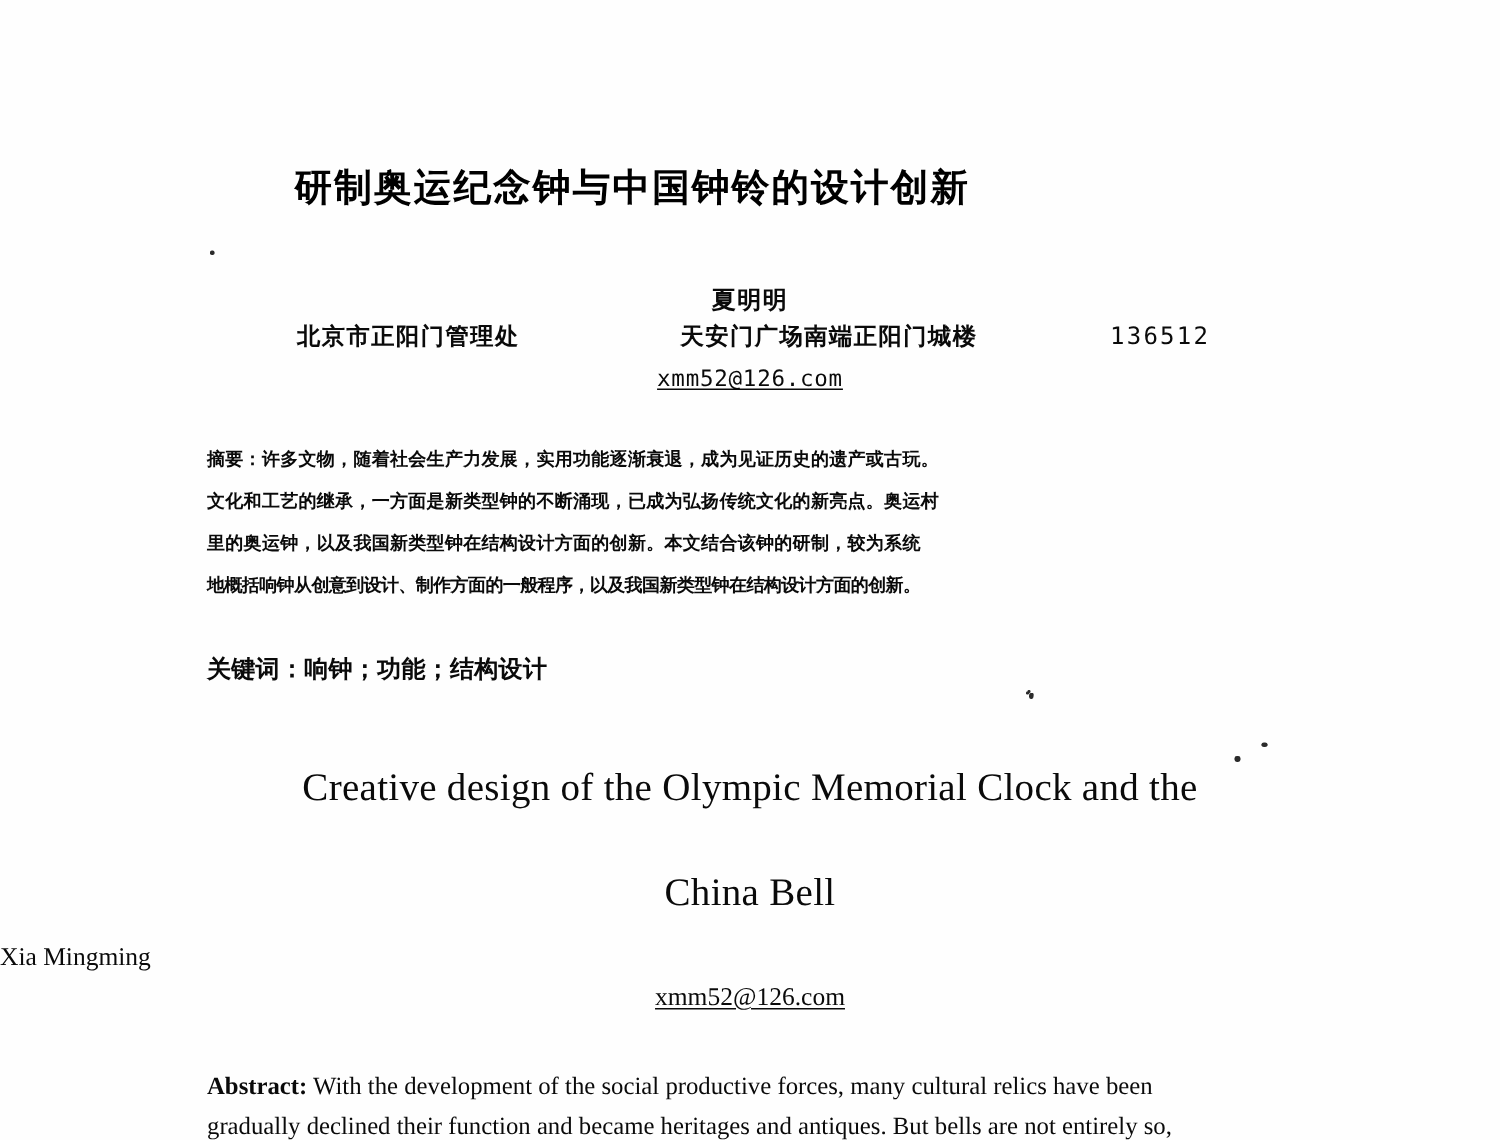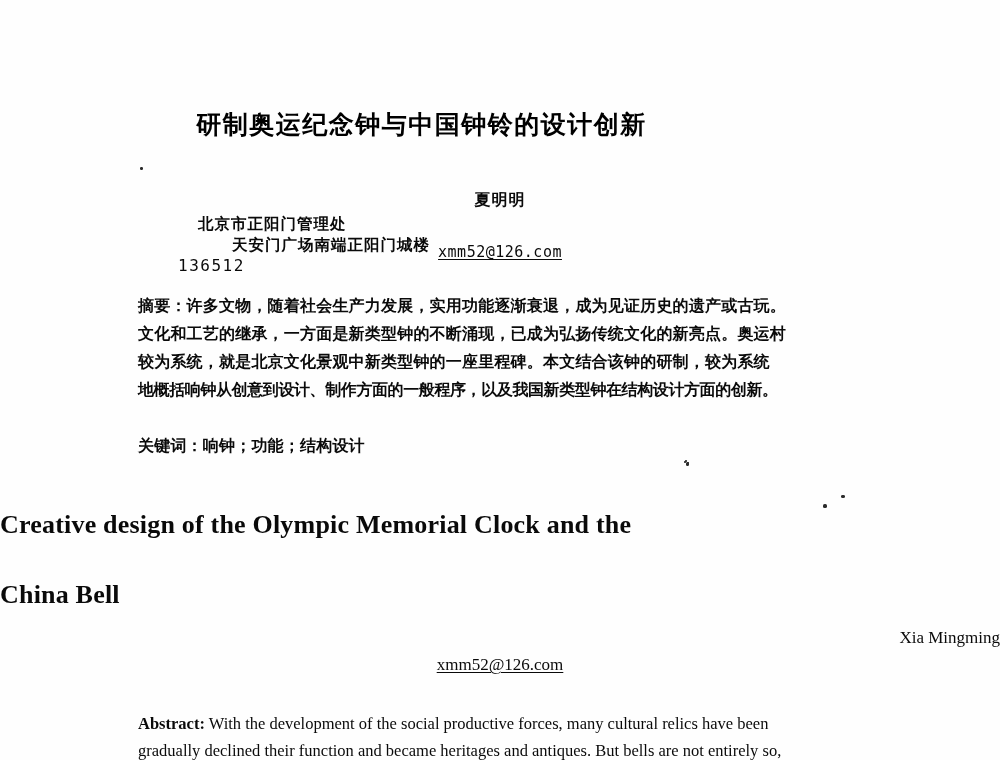--- a/index.html
+++ b/index.html
@@ -54,24 +54,23 @@
     position: absolute;
     top: 214px;
     left: 130px;
     width: 740px;
     display: flex;
     align-items: baseline;
     font-family: "DejaVu Sans", "Liberation Sans", sans-serif;
     font-weight: bold;
     font-size: 15.5px;
     letter-spacing: 1px;
-    flex-direction: column;
   }
   .affil-org   { width: 232px; text-align: left; padding-left: 68px; }
-  .affil-addr  { width: 300px; text-align: right; }
+  .affil-addr  { width: 300px; text-align: center; }
   .affil-zip   {
     width: 140px;
     text-align: left;
     padding-left: 48px;
     font-family: "DejaVu Sans Mono", "Liberation Mono", monospace;
     font-weight: normal;
     font-size: 16px;
     letter-spacing: 1.5px;
   }
 
@@ -91,60 +90,60 @@
   }
 
   
   .cn-abstract {
     position: absolute;
     top: 292px;
     left: 138px;
     width: 726px;
     font-family: "DejaVu Sans", "Liberation Sans", sans-serif;
     font-weight: bold;
+    font-size: 12px;
+    line-height: 28px;
+    letter-spacing: 0.2px;
+    text-align: justify;
+  }
+  .cn-abstract .line { white-space: nowrap; }
+  .cn-abstract .tight { letter-spacing: -0.4px; }
+
+  .cn-keywords {
+    position: absolute;
+    top: 432px;
+    left: 138px;
+    width: 726px;
+    font-family: "DejaVu Sans", "Liberation Sans", sans-serif;
+    font-weight: bold;
     font-size: 16px;
     line-height: 28px;
     letter-spacing: 0.2px;
-    text-align: justify;
-  }
-  .cn-abstract .line { white-space: nowrap; }
-  .cn-abstract .tight { letter-spacing: -0.4px; }
-
-  .cn-keywords {
-    position: absolute;
-    top: 432px;
-    left: 138px;
-    width: 726px;
-    font-family: "DejaVu Sans", "Liberation Sans", sans-serif;
-    font-weight: bold;
-    font-size: 16px;
-    line-height: 28px;
-    letter-spacing: 0.2px;
   }
 
   
   .en-title {
     position: absolute;
     top: 500px;
     left: 0;
     width: 1000px;
-    text-align: left;
-    font-family: "Liberation Serif", "DejaVu Serif", serif;
-    font-weight: bold;
+    text-align: center;
+    font-family: "Liberation Serif", "DejaVu Serif", serif;
+    font-weight: normal;
     font-size: 26px;
     line-height: 50px;
     letter-spacing: 0.2px;
   }
 
   .en-author {
     position: absolute;
     top: 628px;
     left: 0;
     width: 1000px;
-    text-align: right;
+    text-align: left;
     font-family: "Liberation Serif", "DejaVu Serif", serif;
     font-size: 17px;
   }
   .en-email {
     position: absolute;
     top: 655px;
     left: 0;
     width: 1000px;
     text-align: center;
     font-family: "Liberation Serif", "DejaVu Serif", serif;
@@ -191,21 +190,21 @@
     <div class="affil-zip">136512</div>
   </div>
 
   <div class="cn-email">
     <span>xmm52@126.com</span>
   </div>
 
   <div class="cn-abstract">
     <div class="line">摘要：许多文物，随着社会生产力发展，实用功能逐渐衰退，成为见证历史的遗产或古玩。</div>
     <div class="line">文化和工艺的继承，一方面是新类型钟的不断涌现，已成为弘扬传统文化的新亮点。奥运村</div>
-    <div class="line">较为系统，就是北京文化景观中新类型钟的一座里程碑。本文结合该钟的研制，较为系统</div>
+    <div class="line">里的奥运钟，以及我国新类型钟在结构设计方面的创新。本文结合该钟的研制，较为系统</div>
     <div class="line tight">地概括响钟从创意到设计、制作方面的一般程序，以及我国新类型钟在结构设计方面的创新。</div>
   </div>
 
   <div class="cn-keywords">关键词：响钟；功能；结构设计</div>
 
   <div class="en-title">
     <div>Creative design of the Olympic Memorial Clock and the</div>
     <div style="margin-top:20px">China Bell</div>
   </div>
 

